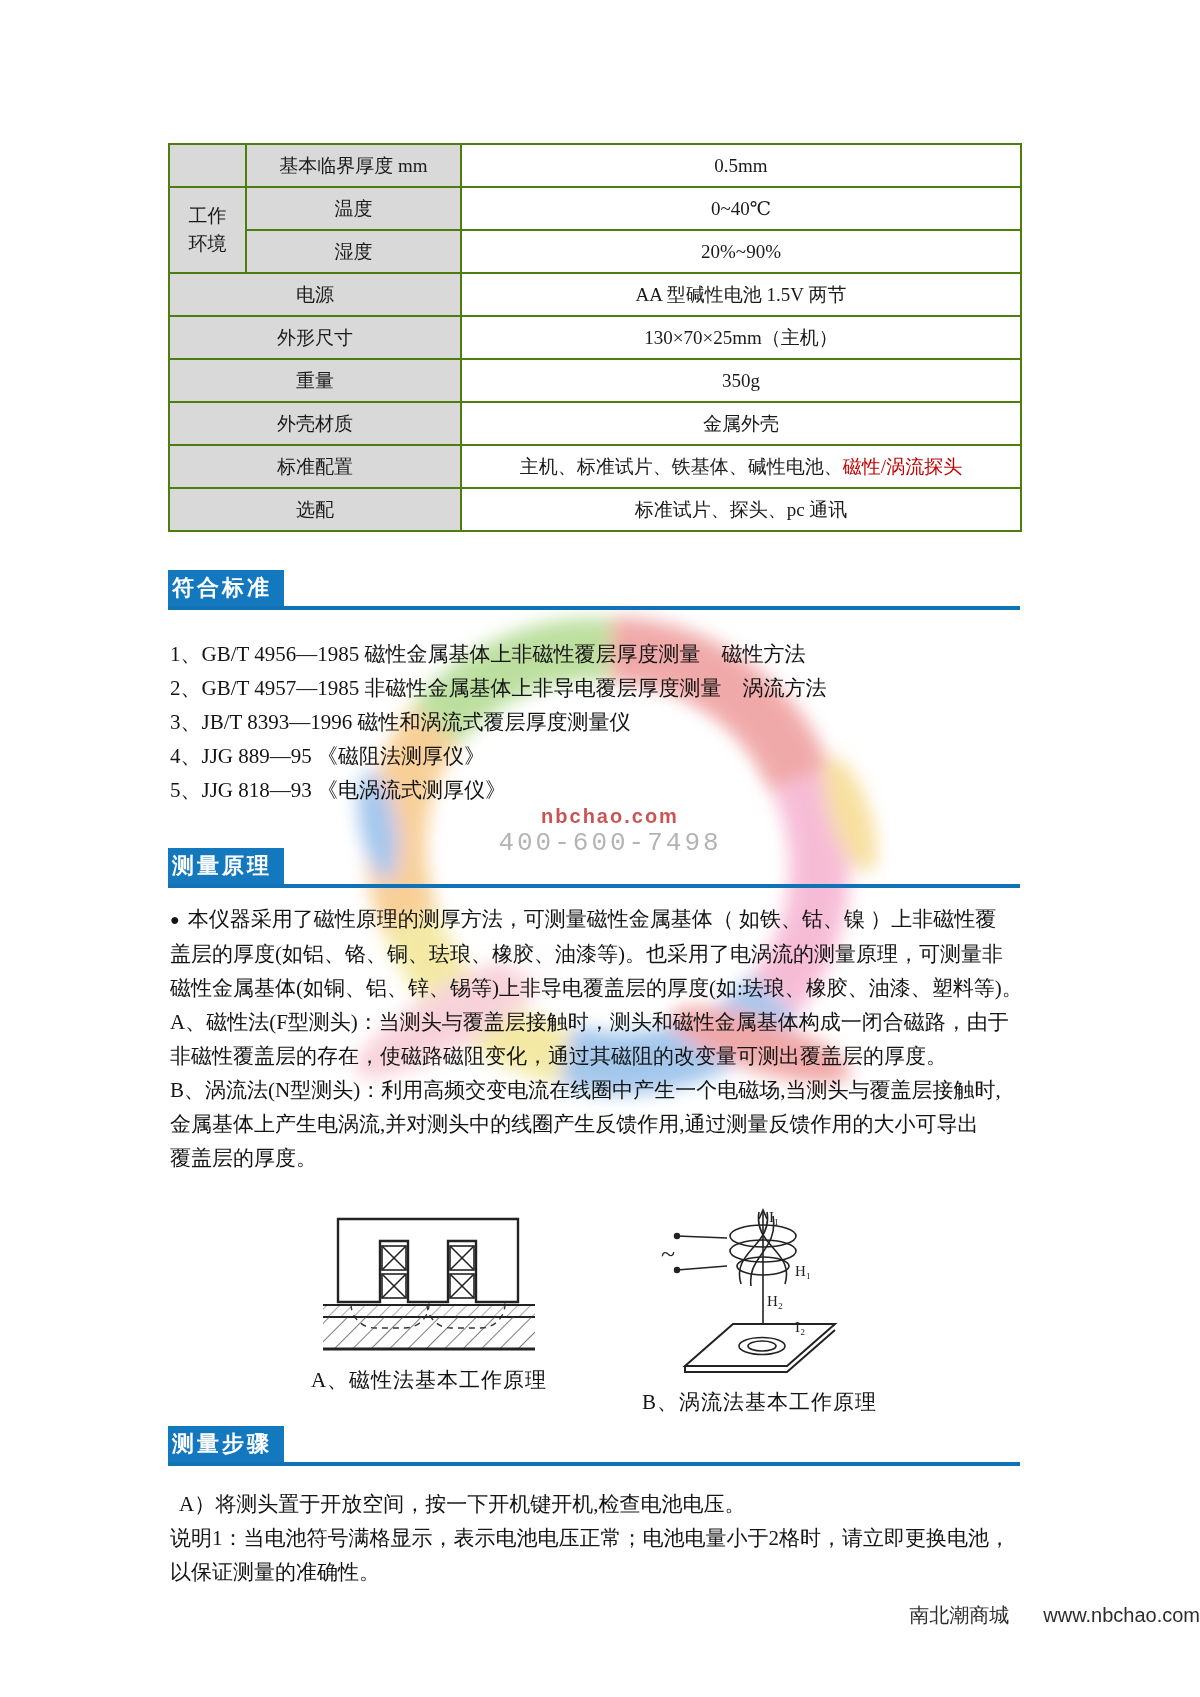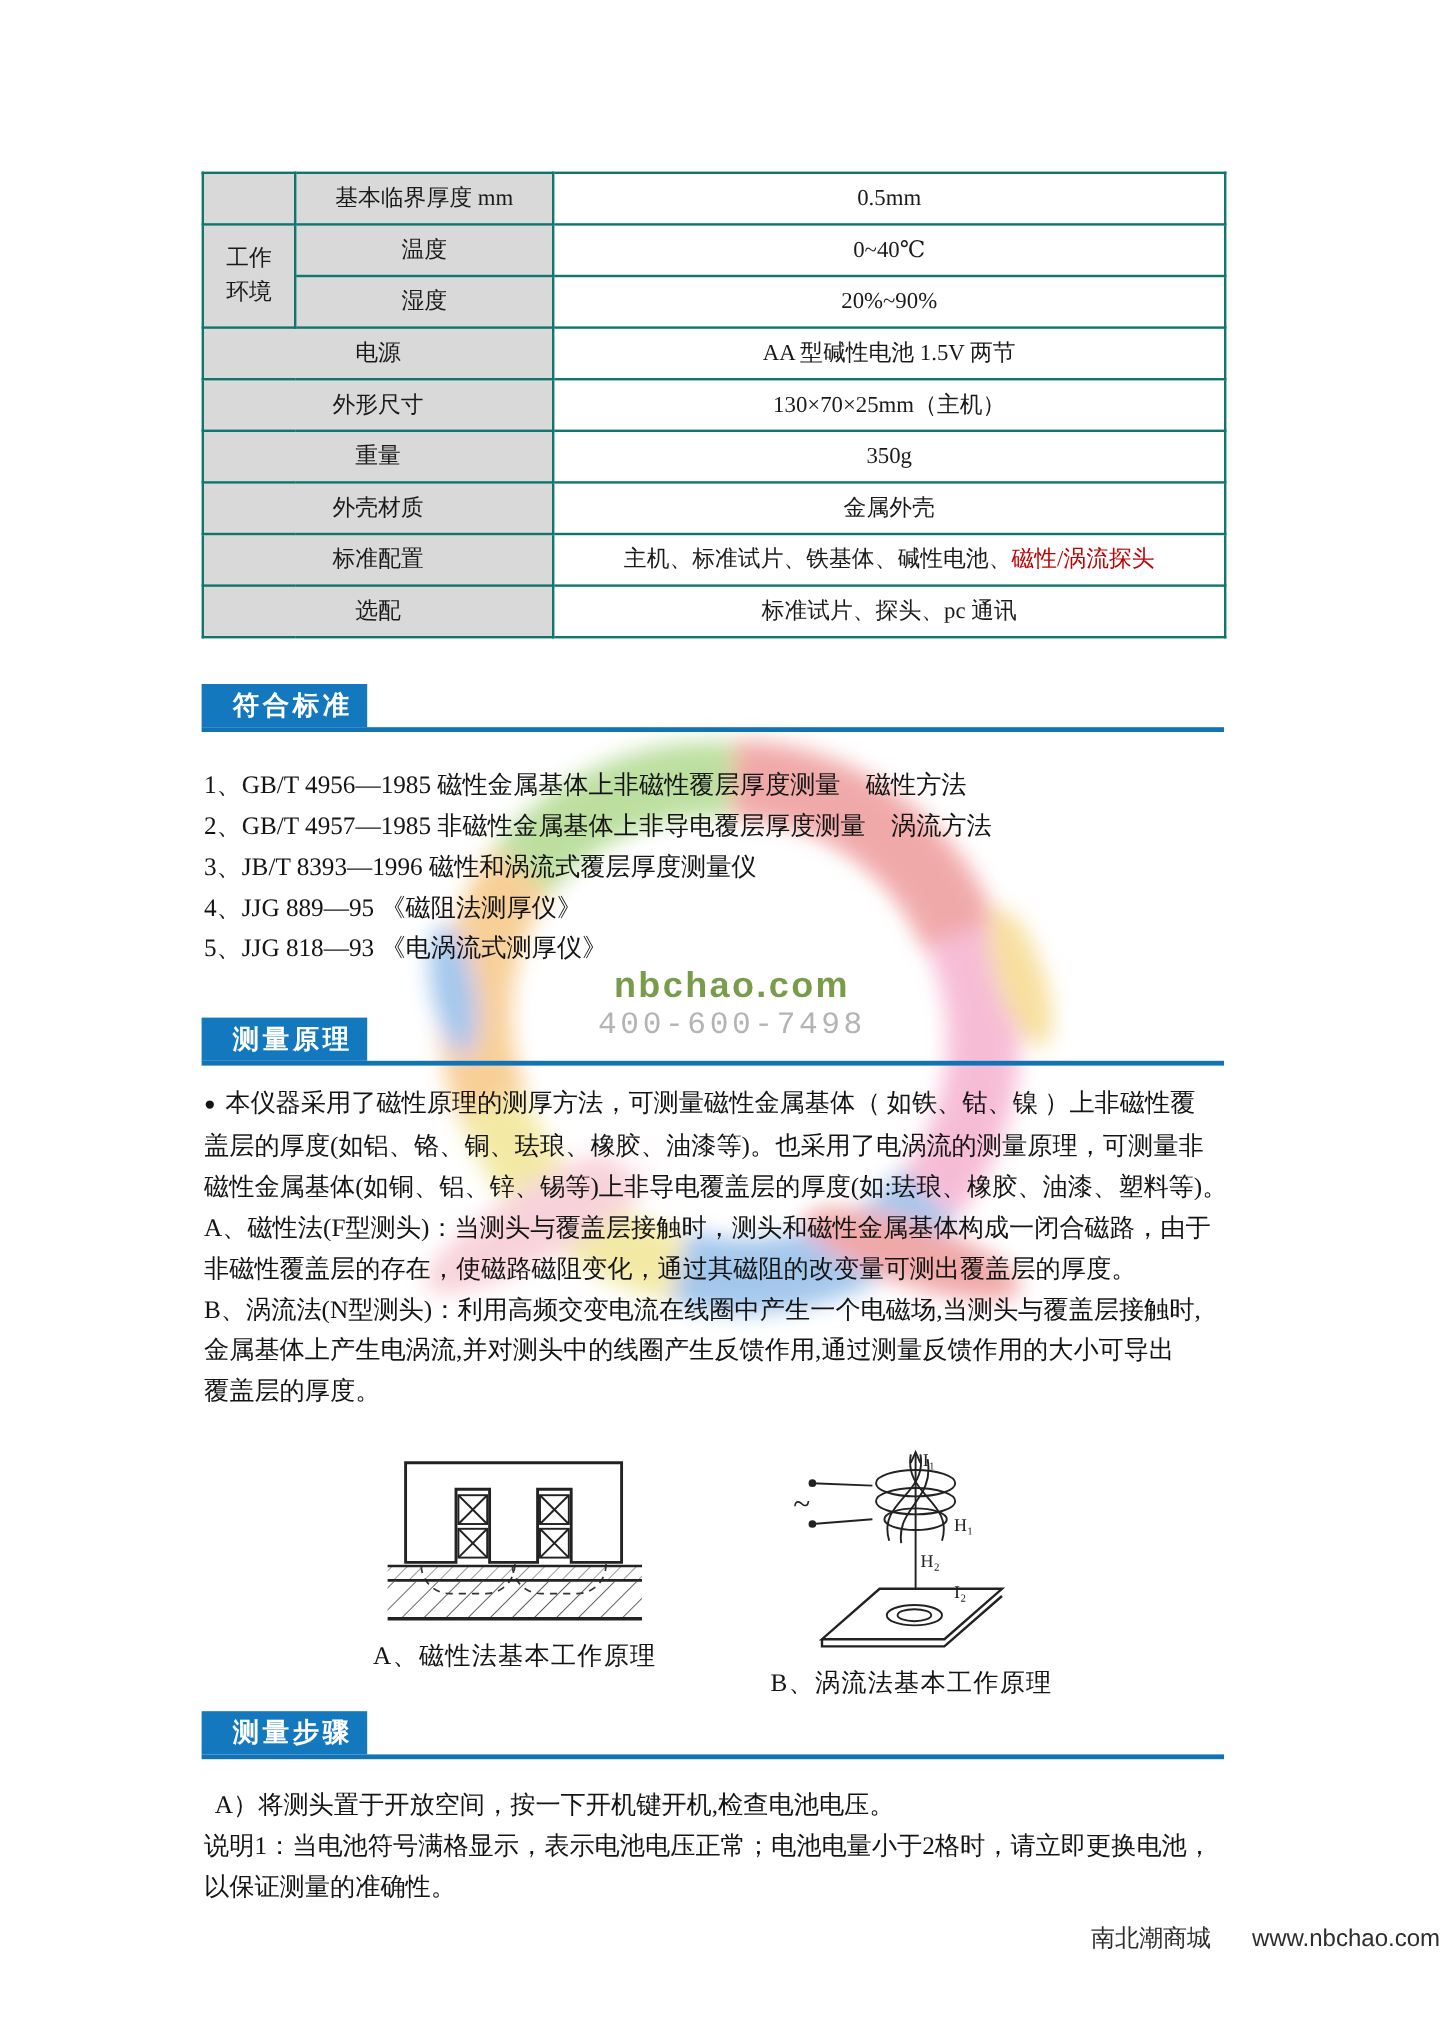--- a/index.html
+++ b/index.html
@@ -8,41 +8,41 @@
     position:relative; width:1200px; height:1697px; margin:0 auto;
     background:#ffffff; overflow:hidden;
     font-family:"Liberation Serif","DejaVu Serif",serif; color:#1a1a1a;
   }
 
   
   .watermark { position:absolute; left:330px; top:575px; width:560px; height:560px; pointer-events:none; }
   .watermark .wm-text { position:absolute; top:228px; left:0; width:100%; text-align:center; }
   .wm-brand  { font-size:54px; font-weight:bold; color:#d44a4a; opacity:.7; letter-spacing:10px;
                font-family:"Liberation Serif",serif; }
-  .wm-domain { font-size:30px; font-weight:bold; color:#4d7c0f; opacity:.75; letter-spacing:2px;
+  .wm-domain { font-size:20px; font-weight:bold; color:#b91c1c; opacity:.75; letter-spacing:2px;
                font-family:"Liberation Sans",sans-serif; margin-top:2px;}
   .wm-phone  { font-size:26px; color:#9b9b9b; opacity:.75; letter-spacing:3px;
                font-family:Liberation Mono, monospace; }
 
   
   table.spec { position:absolute; left:168px; top:143px; border-collapse:collapse; table-layout:fixed; background:#fff; }
   table.spec td {
-    border:2px solid #0f766e; height:43px; text-align:center; vertical-align:middle;
+    border:2px solid #4d7c0f; height:43px; text-align:center; vertical-align:middle;
     font-size:19px; line-height:1.45; padding:2px 8px; background:#fff;
   }
   table.spec td.hdr { background:#d9d9d9; }
   table.spec td.env { padding:2px 14px;text-align:center; }
   .red { color:#c00000; }
 
   
   .section { position:absolute; left:168px; width:852px; border-bottom:4px solid #1272b6; line-height:0; }
   .section .badge {
     display:inline-block; background:#1478be; color:#ffffff; line-height:26px;
     font-family:"Liberation Sans","DejaVu Sans",sans-serif; font-weight:bold;
-    font-size:22px; letter-spacing:3px; padding:5px 12px 5px 26px;
+    font-size:22px; letter-spacing:3px; padding:5px 12px 5px 4px;
   }
   .sec-standards { top:570px; }
   .sec-principle { top:848px; }
   .sec-steps     { top:1426px; }
 
   
   .textblock { position:absolute; left:170px; width:860px; font-size:21px; line-height:34px; color:#141414; }
   .standards-list { top:637px; }
   .principle-text { top:902px; }
   .steps-text     { top:1487px; }

